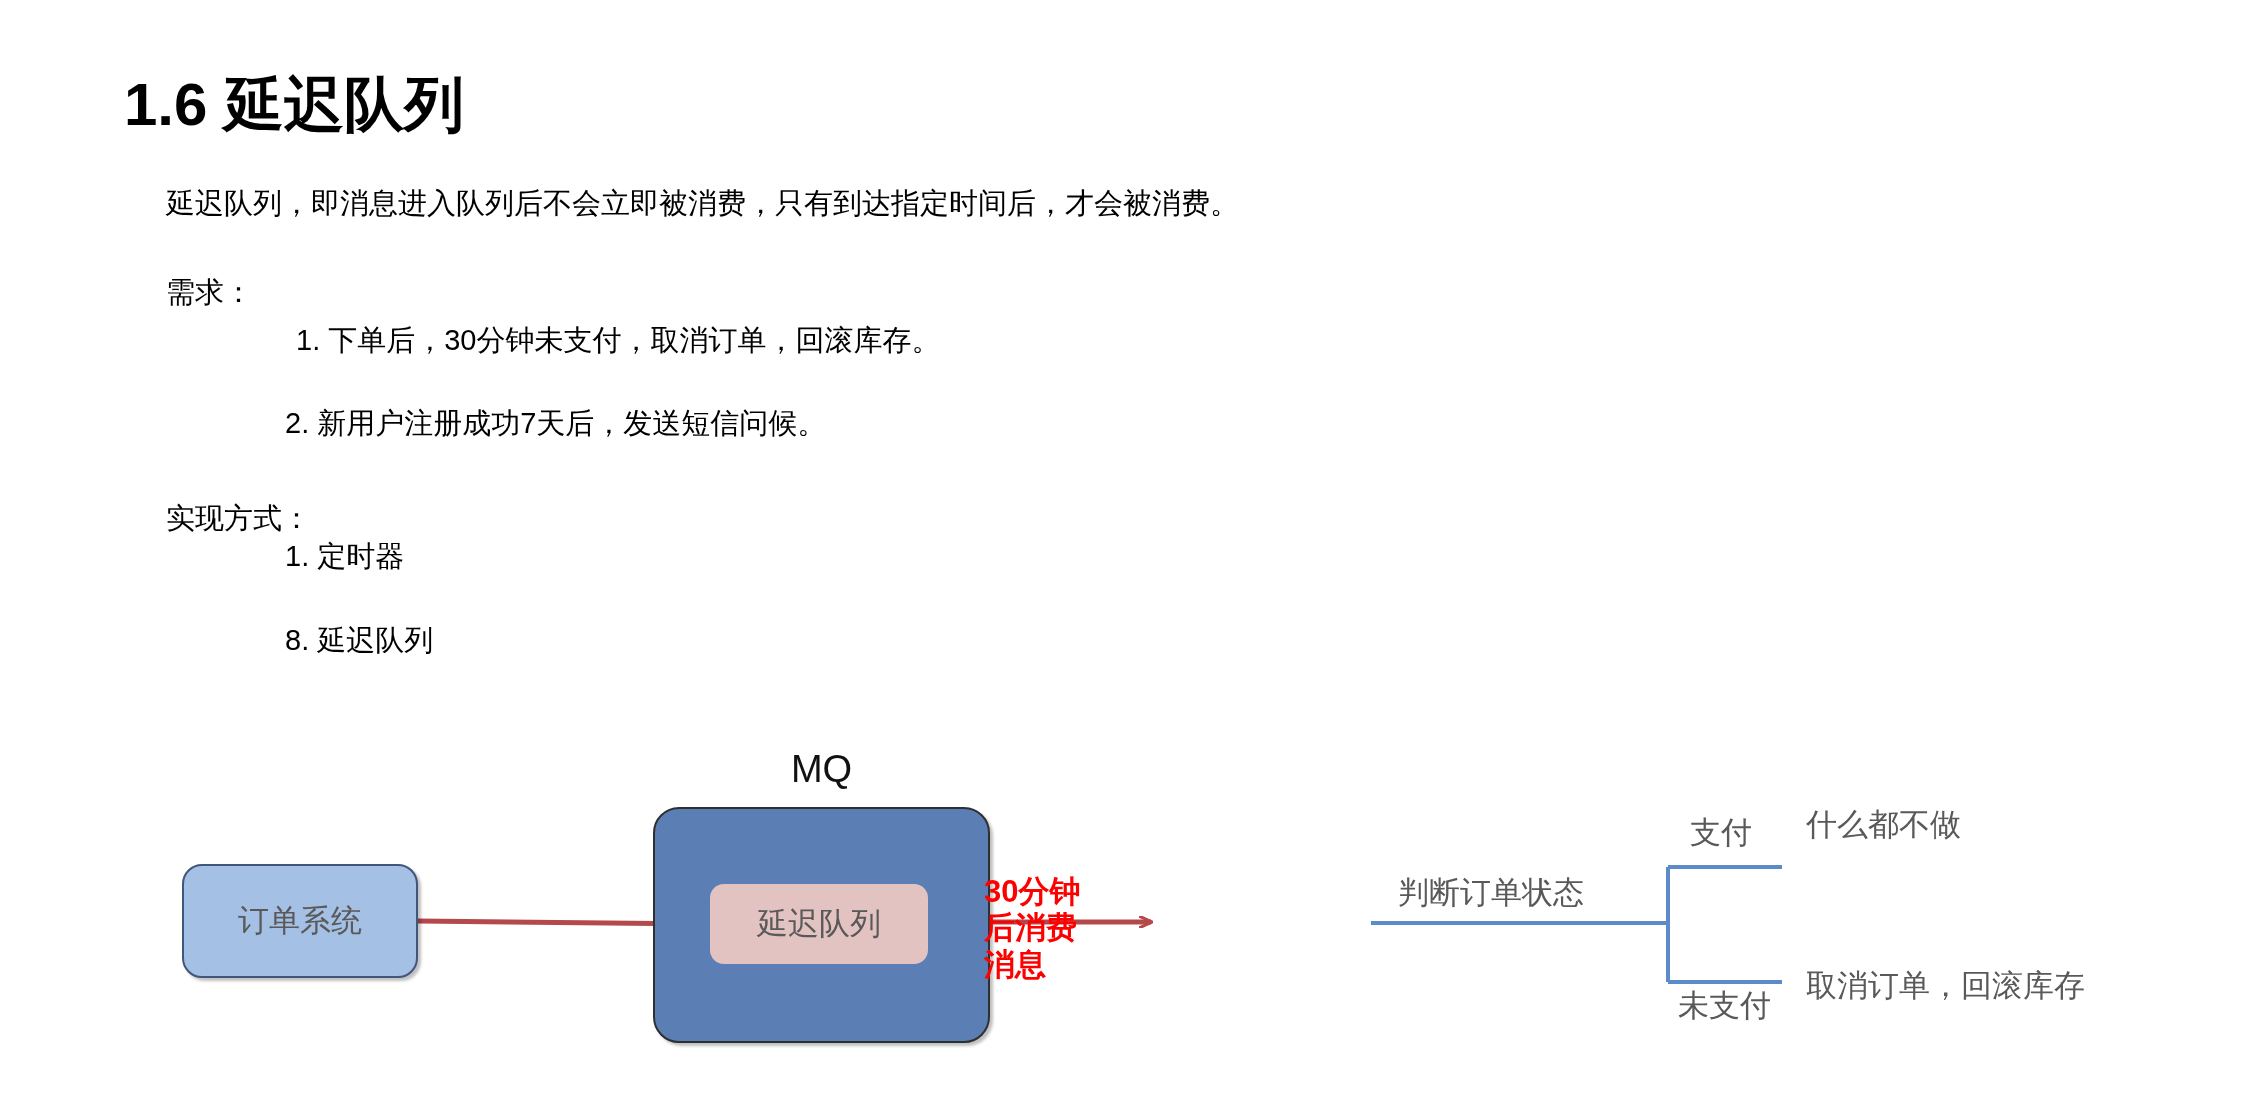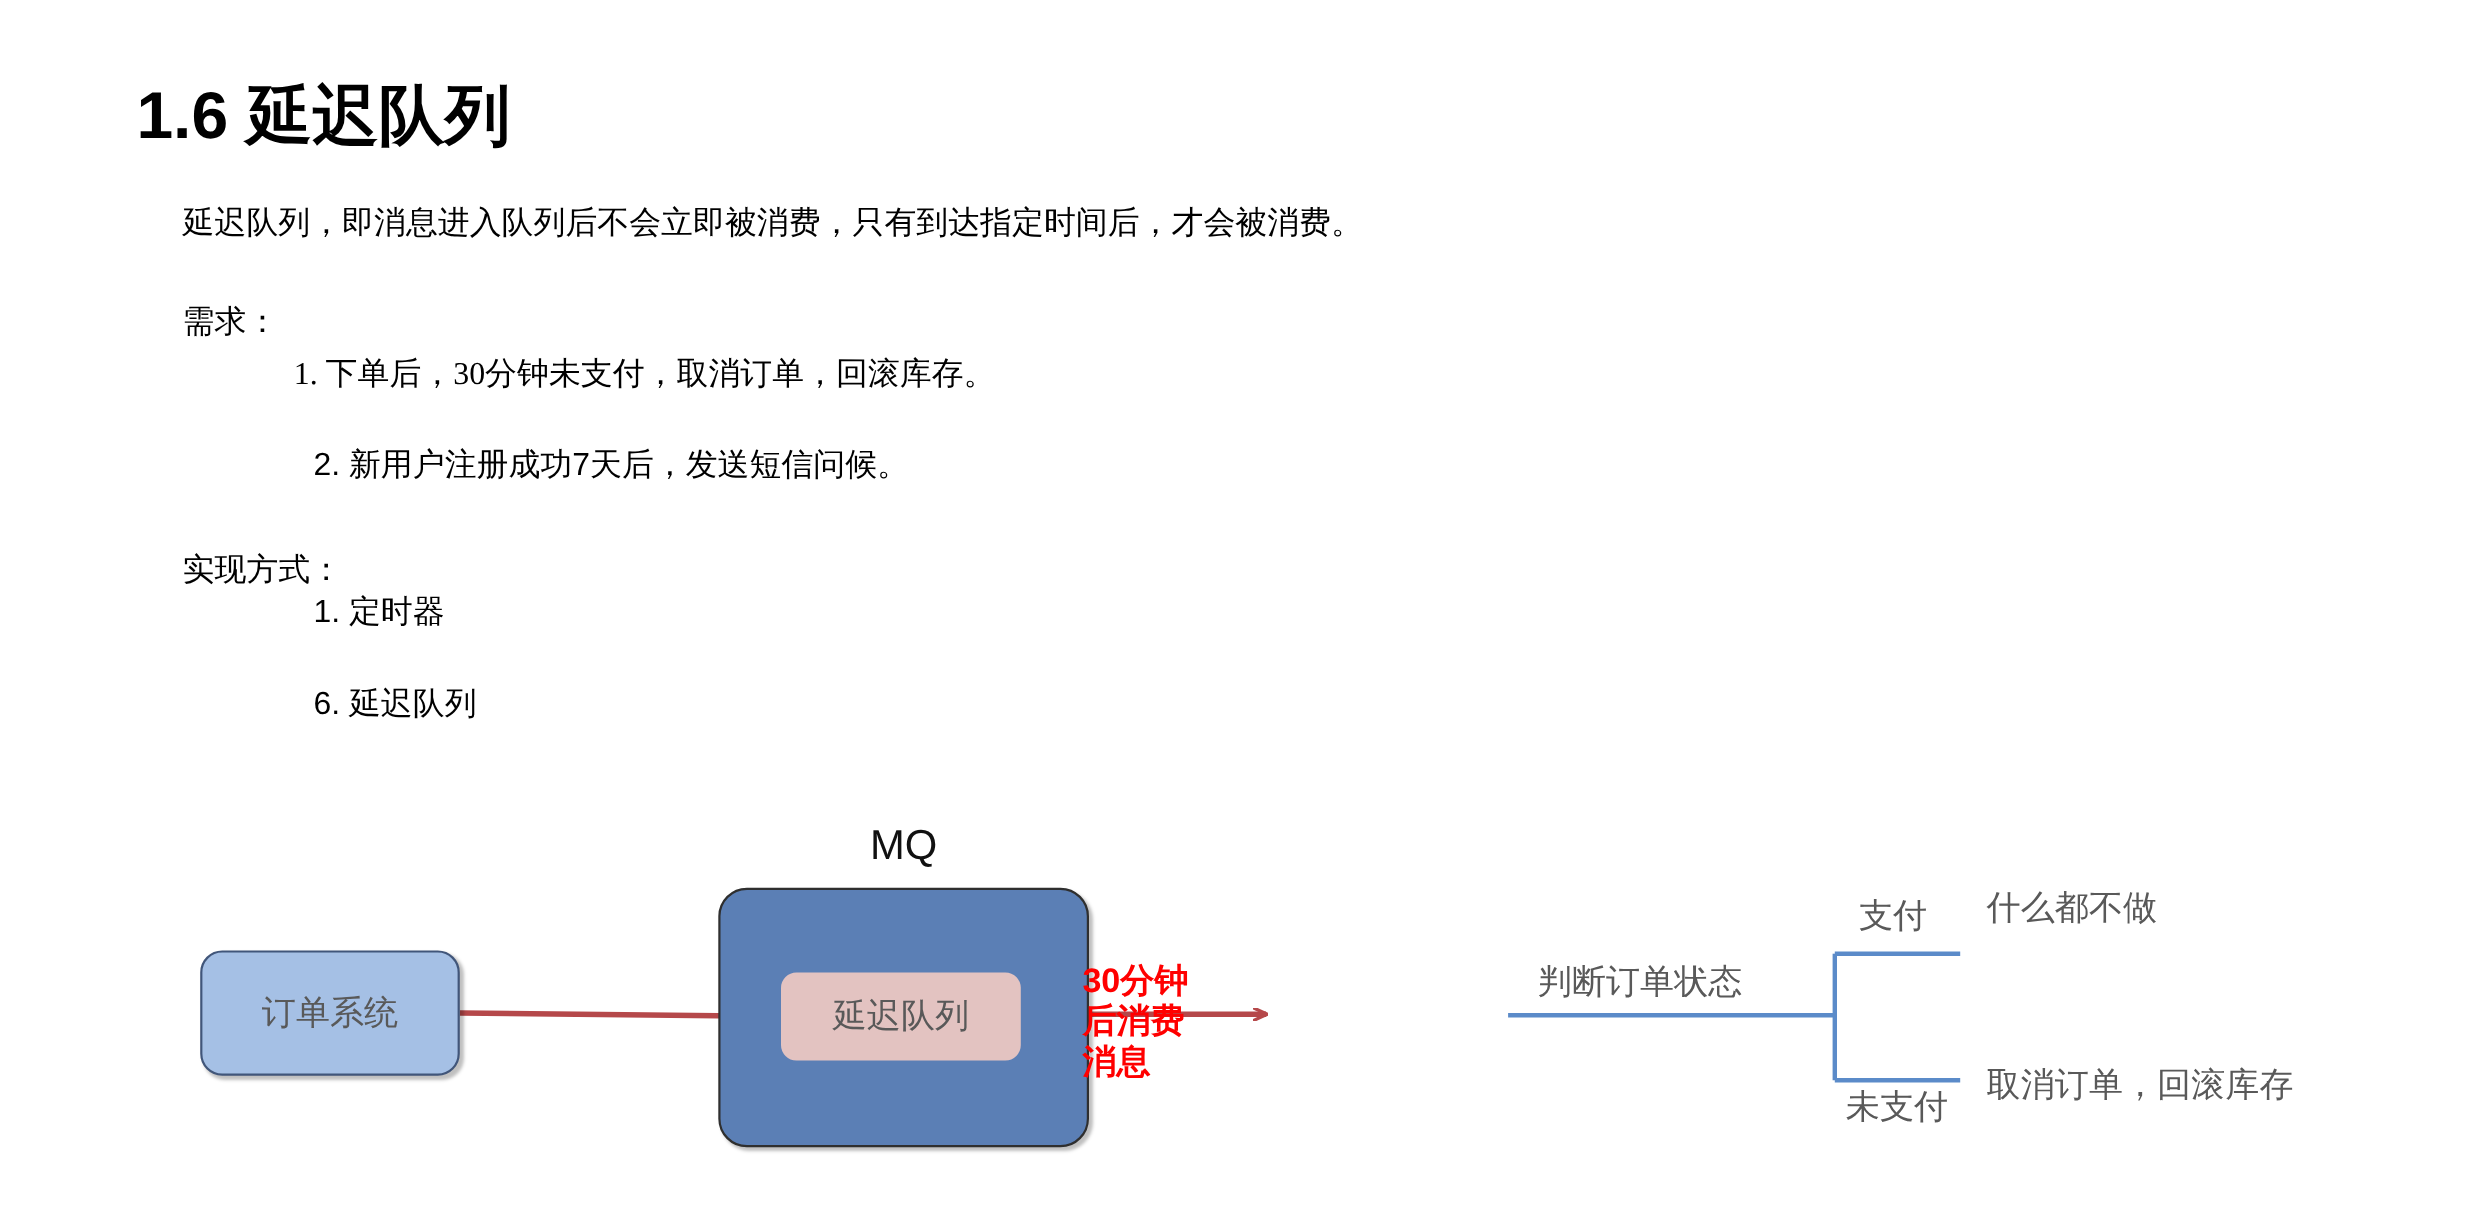--- a/index.html
+++ b/index.html
@@ -32,21 +32,21 @@
   .para {
     position: absolute;
     font-size: 29px;
     line-height: 1.3;
     white-space: nowrap;
     color: #000000;
   }
 
   #intro-paragraph { left: 166px; top: 185px; }
   #requirements-label { left: 166px; top: 276px; font-family: Liberation Mono, monospace; }
-  #req-item-1 { left: 267px; top: 322px; font-family: Liberation Serif, serif; }
+  #req-item-1 { left: 296px; top: 322px; }
   #req-item-2 { left: 285px; top: 405px; }
   #impl-label { left: 166px; top: 500px; }
   #impl-item-1 { left: 285px; top: 538px; }
   #impl-item-2 { left: 285px; top: 622px; }
 
   
   #diagram {
     position: absolute;
     left: 0;
     top: 0;
@@ -157,21 +157,21 @@
 <h1 id="doc-title">1.6 延迟队列</h1>
 
 <div class="para" id="intro-paragraph">延迟队列，即消息进入队列后不会立即被消费，只有到达指定时间后，才会被消费。</div>
 
 <div class="para" id="requirements-label">需求：</div>
 <div class="para" id="req-item-1">1. 下单后，30分钟未支付，取消订单，回滚库存。</div>
 <div class="para" id="req-item-2">2. 新用户注册成功7天后，发送短信问候。</div>
 
 <div class="para" id="impl-label">实现方式：</div>
 <div class="para" id="impl-item-1">1. 定时器</div>
-<div class="para" id="impl-item-2">6. 延迟队列</div>
+<div class="para" id="impl-item-2">8. 延迟队列</div>
 
 <div id="diagram">
 
   <svg id="diagram-svg" viewBox="0 0 2252 1114" xmlns="http://www.w3.org/2000/svg">
     <defs>
       <marker id="arrow-red" markerWidth="14" markerHeight="12" refX="12" refY="6" orient="auto" markerUnits="userSpaceOnUse">
         <path d="M0,0 L13,6 L0,12" fill="none" stroke="#b5484a" stroke-width="3"></path>
       </marker>
     </defs>
 

